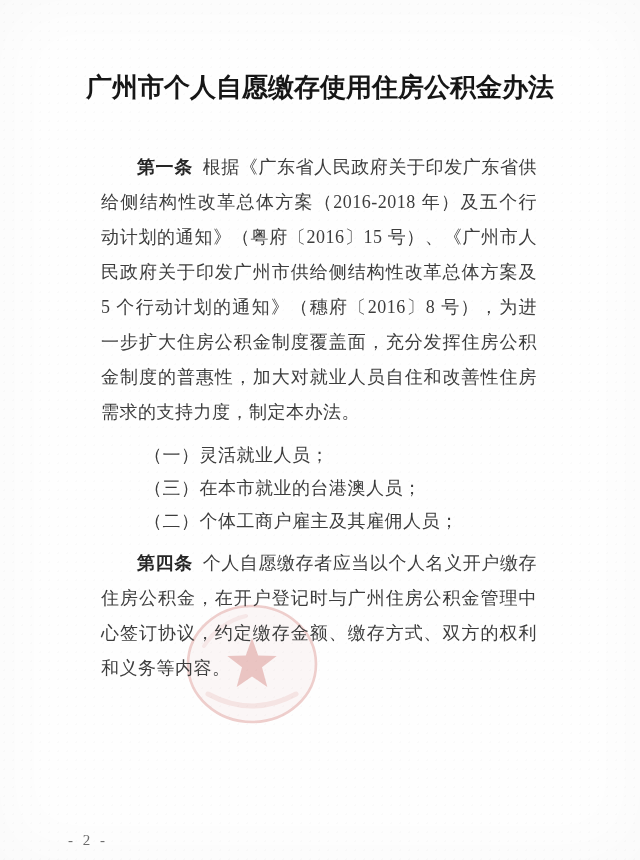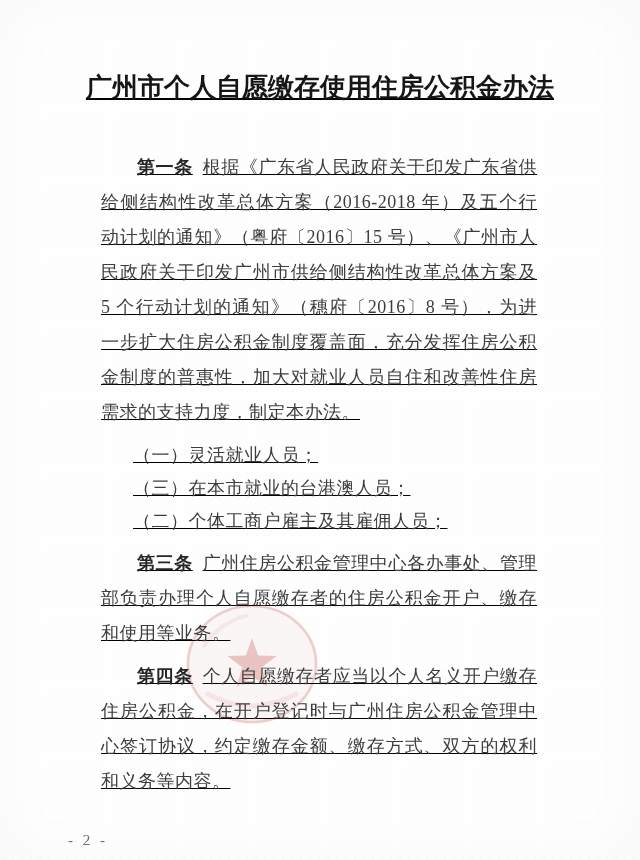--- a/index.html
+++ b/index.html
@@ -15,21 +15,20 @@
   }
   .page {
     position: relative;
     width: 640px;
     height: 860px;
     background: #fefefe;
     
     background-image: radial-gradient(rgba(0,0,0,0.015) 1px, transparent 1px);
     background-size: 9px 9px;
     box-shadow: inset 0 0 70px rgba(0,0,0,0.025);
-    text-decoration: underline;
   }
   .doc-title {
     margin: 0;
     padding-top: 70px;
     text-align: center;
     font-size: 26px;
     line-height: 36px;
     font-weight: 700;
     color: #161616;
     letter-spacing: 0px;
@@ -49,21 +48,21 @@
     text-indent: 2em;
     color: #3d3d3d;
     letter-spacing: 0.5px;
   }
   .article .lead {
     font-weight: 700;
     color: #262626;
     margin-right: 0.55em;
   }
   .items {
-    margin: 9px 0 7px 4px;
+    margin: 9px 0 7px 15px;
   }
   .item {
     margin: 0;
     font-size: 18px;
     line-height: 33px;
     text-indent: 2em;
     color: #3d3d3d;
     letter-spacing: 0.5px;
   }
   .page-number {
@@ -106,23 +105,20 @@
       <span class="lead">第一条</span><span>根据《广东省人民政府关于印发广东省供给侧结构性改革总体方案（2016-2018 年）及五个行动计划的通知》（粤府〔2016〕15 号）、《广州市人民政府关于印发广州市供给侧结构性改革总体方案及 5 个行动计划的通知》（穗府〔2016〕8 号），为进一步扩大住房公积金制度覆盖面，充分发挥住房公积金制度的普惠性，加大对就业人员自住和改善性住房需求的支持力度，制定本办法。</span>
     </p>
 
 
     <div class="items">
       <p class="item">（一）灵活就业人员；</p>
       <p class="item">（三）在本市就业的台港澳人员；</p>
       <p class="item">（二）个体工商户雇主及其雇佣人员；</p>
     </div>
 
-    <p class="article">
-      <span class="lead">第三条</span><span>广州住房公积金管理中心各办事处、管理部负责办理个人自愿缴存者的住房公积金开户、缴存和使用等业务。</span>
-    </p>
 
     <p class="article">
       <span class="lead">第四条</span><span>个人自愿缴存者应当以个人名义开户缴存住房公积金，在开户登记时与广州住房公积金管理中心签订协议，约定缴存金额、缴存方式、双方的权利和义务等内容。</span>
     </p>
 
   </div>
 
   <div class="page-number">- 2 -</div>
 
 </div>

